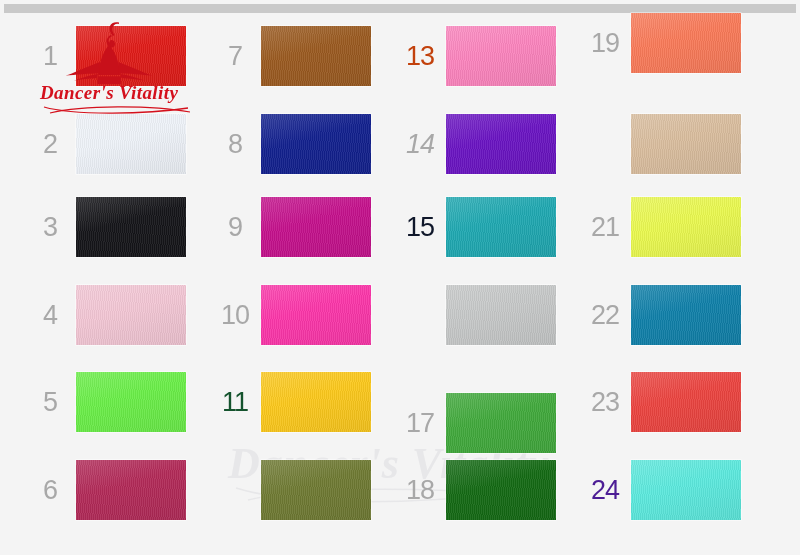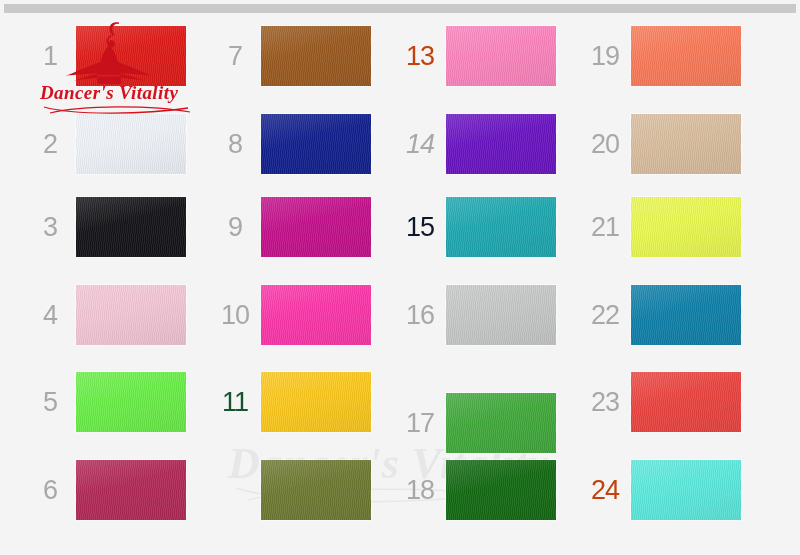--- a/index.html
+++ b/index.html
@@ -207,53 +207,51 @@
     </div>
     <div class="swatch-cell" style="left: 400px; top: 113px; font-style: italic;">
       <div class="swatch-number" style="color: rgb(168, 168, 168);">14</div>
       <div class="swatch-chip" style="background: rgb(106, 20, 194); width: 110px; height: 60px;"></div>
     </div>
     <div class="swatch-cell" style="left: 400px; top: 196px;">
       <div class="swatch-number" style="color: #0f172a;">15</div>
       <div class="swatch-chip" style="background: rgb(31, 168, 177); width: 110px; height: 60px;"></div>
     </div>
     <div class="swatch-cell" style="left: 400px; top: 284px;">
-      <div class="swatch-number" style="color: rgb(168, 168, 168);">16</div>
       <div class="swatch-chip" style="background: rgb(198, 200, 200); width: 110px; height: 60px;"></div>
     </div>
     <div class="swatch-cell" style="left: 400px; top: 392px;">
       <div class="swatch-number" style="color: rgb(168, 168, 168);">17</div>
       <div class="swatch-chip" style="background: rgb(65, 169, 60); width: 110px; height: 60px;"></div>
     </div>
     <div class="swatch-cell" style="left: 400px; top: 459px;">
       <div class="swatch-number" style="color: rgb(168, 168, 168);">18</div>
       <div class="swatch-chip" style="background: rgb(20, 106, 20); width: 110px; height: 60px;"></div>
     </div>
-    <div class="swatch-cell" style="left: 585px; top: 25px; text-decoration: underline;">
+    <div class="swatch-cell" style="left: 585px; top: 12px; text-decoration: underline;">
       <div class="swatch-number" style="color: rgb(168, 168, 168);">19</div>
       <div class="swatch-chip" style="background: rgb(249, 122, 89); width: 110px; height: 60px;"></div>
     </div>
     <div class="swatch-cell" style="left: 585px; top: 113px;">
-      <div class="swatch-number" style="color: rgb(168, 168, 168);">20</div>
       <div class="swatch-chip" style="background: rgb(217, 189, 158); width: 110px; height: 60px;"></div>
     </div>
     <div class="swatch-cell" style="left: 585px; top: 196px;">
       <div class="swatch-number" style="color: rgb(168, 168, 168);">21</div>
       <div class="swatch-chip" style="background: rgb(233, 248, 79); width: 110px; height: 60px;"></div>
     </div>
     <div class="swatch-cell" style="left: 585px; top: 284px;">
       <div class="swatch-number" style="color: rgb(168, 168, 168);">22</div>
       <div class="swatch-chip" style="background: rgb(16, 128, 169); width: 110px; height: 60px;"></div>
     </div>
     <div class="swatch-cell" style="left: 585px; top: 371px;">
       <div class="swatch-number" style="color: rgb(168, 168, 168);">23</div>
       <div class="swatch-chip" style="background: rgb(235, 68, 64); width: 110px; height: 60px;"></div>
     </div>
     <div class="swatch-cell" style="left: 585px; top: 459px;">
-      <div class="swatch-number" style="color: #c2410c;">24</div>
+      <div class="swatch-number" style="color: #4c1d95;">24</div>
       <div class="swatch-chip" style="background: rgb(92, 233, 221); width: 110px; height: 60px;"></div>
     </div>
   </div>
 
 <div id="brand-logo">
   <svg id="brand-dancer" viewBox="0 0 90 62" preserveAspectRatio="xMidYMax meet">
     <g fill="#c8101a">
       <path d="M55 2 C 52 1, 49 3, 48.5 6 C 48 9, 49.5 11, 50.5 13 L 49 14 C 46 11, 45 7, 46 4 C 47 1, 51 -0.5, 55 0.6 Z"></path>
       <path d="M46.5 13 C 44 14.5, 42.5 17, 42.5 19.5 C 42.5 22, 43.8 24, 45.5 25 C 47.5 26, 49.5 25.5, 50.5 24 C 51.5 22.3, 51 20, 49.5 18.8 C 48.3 17.8, 46.8 17.8, 46 18.6 C 45.3 19.3, 45.4 20.5, 46.2 21 C 45 20.8, 44.2 19.8, 44.4 18.6 C 44.7 16.6, 46.2 14.8, 48.5 14 Z"></path>
       <path d="M44 24 C 41 28, 38.5 33, 37 38 C 35.5 43, 34.6 48, 34.2 53 L 56 53 C 55.6 47, 54.6 41, 52.8 36 C 51.2 31.5, 49 27.4, 46.4 24.4 Z"></path>

